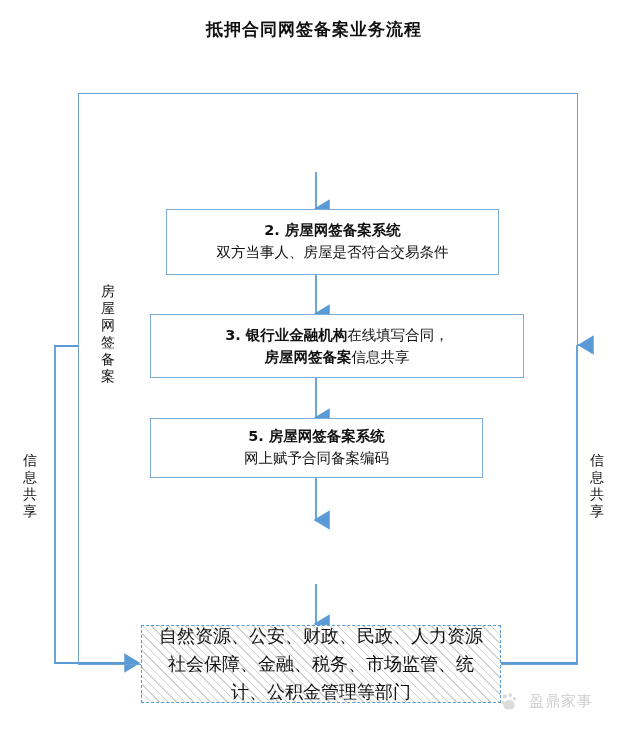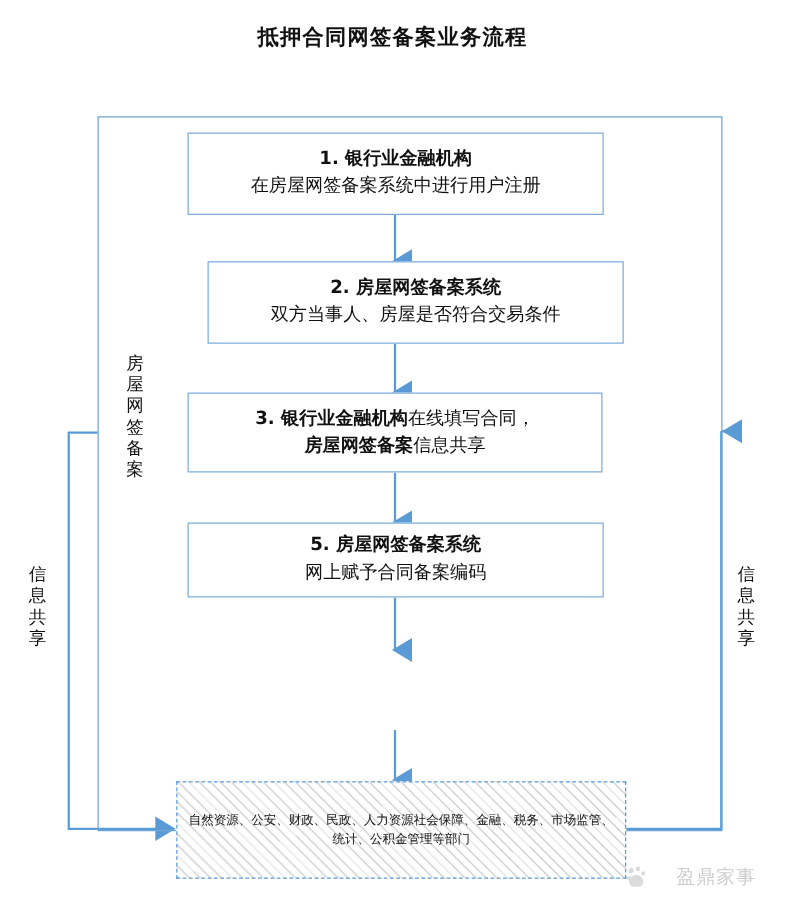--- a/index.html
+++ b/index.html
@@ -54,41 +54,41 @@
     box-sizing:border-box;
     border:1.6px dashed #5b9bd5;
     background-color:#ffffff;
     background-image:repeating-linear-gradient(45deg,
         rgba(170,170,170,.55) 0px, rgba(170,170,170,.55) 1px,
         rgba(255,255,255,0) 1px, rgba(255,255,255,0) 6px);
     display:flex;align-items:center;justify-content:center;
   }
   #dept-box .dept-text{
     font-family:"DejaVu Sans","Liberation Sans",sans-serif;
-    font-size:10px;line-height:1.55;text-align:center;color:#111;
+    font-size:18px;line-height:1.55;text-align:center;color:#111;
     width:340px;
   }
 
   
   .vlabel{
     position:absolute;
     font-family:"DejaVu Sans","Liberation Sans",sans-serif;
     font-size:14px;color:#111;line-height:1.22;
     width:18px;
     word-break:break-all;
     white-space:normal;
   }
   #vlabel-inner{left:101px;top:283px;}
   #vlabel-left{left:23px;top:452px;}
   #vlabel-right{left:590px;top:452px;}
 
   
   #watermark{
     position:absolute;left:498px;top:690px;
-    display:flex;align-items:center;gap:21px;
+    display:flex;align-items:center;gap:9px;
     opacity:.30;
   }
   #watermark .wm-text{
     font-family:"DejaVu Sans","Liberation Sans",sans-serif;
     font-size:15px;color:#5a5a5a;letter-spacing:1px;
   }
   #watermark .wm-mark{width:22px;height:22px;}
 </style>
 </head>
 <body>
@@ -128,31 +128,27 @@
       <path d="M 78 346 L 55 346 L 55 663 L 138 663" marker-end="url(#arrow-right)"></path>
     </g>
   </svg>
 
   <div class="frame" id="inner-frame"></div>
 
   <div class="vlabel" id="vlabel-inner">房屋网签备案</div>
   <div class="vlabel" id="vlabel-left">信息共享</div>
   <div class="vlabel" id="vlabel-right">信息共享</div>
 
-  <div class="pbox" id="box-1" style="left:150px;top:106px;width:333px;height:66px;">
-    <div class="l1">1. 银行业金融机构</div>
-    <div class="l2">在房屋网签备案系统中进行用户注册</div>
-  </div>
 
   <div class="pbox" id="box-2" style="left:166px;top:209px;width:333px;height:66px;">
     <div class="l1">2. 房屋网签备案系统</div>
     <div class="l2">双方当事人、房屋是否符合交易条件</div>
   </div>
 
-  <div class="pbox" id="box-3" style="left:150px;top:314px;width:332px;height:64px;">
+  <div class="pbox" id="box-3" style="left:150px;top:314px;width:374px;height:64px;">
     <div class="mix">
       <b>3. 银行业金融机构</b><span>在线填写合同，</span>
     </div>
     <div class="mix">
       <b>房屋网签备案</b><span>信息共享</span>
     </div>
   </div>
 
   <div class="pbox" id="box-4" style="left:150px;top:418px;width:333px;height:60px;">
     <div class="l1">5. 房屋网签备案系统</div>

